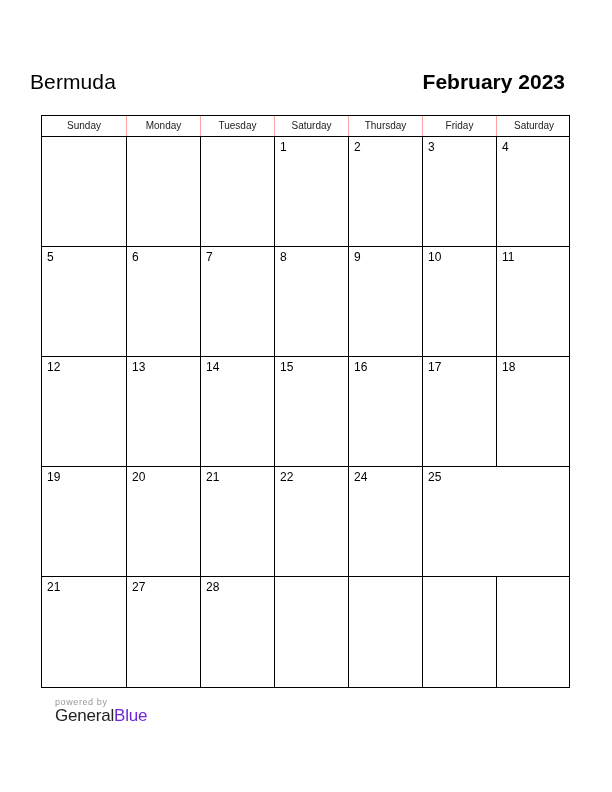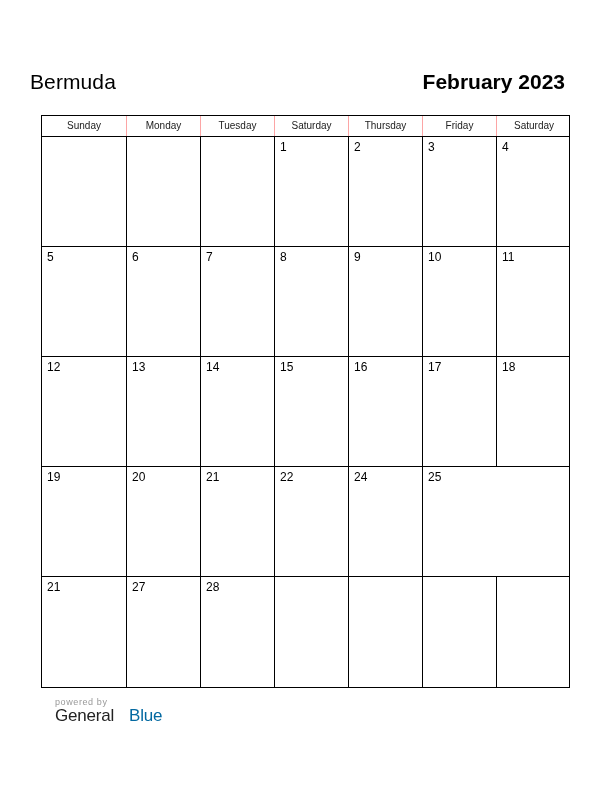--- a/index.html
+++ b/index.html
@@ -15,21 +15,21 @@
   .hdr div:last-child { border-right: none; }
   .week { display: grid; grid-template-columns: 85px 74px 74px 74px 74px 74px 74px; height: 110px;
           border-bottom: 1px solid #000; box-sizing: border-box; }
   .week:last-child { border-bottom: none; height: 110px; }
   .day { border-right: 1px solid #000; font-size: 12px; padding: 3px 0 0 5px; box-sizing: border-box; }
   .day:last-child { border-right: none; }
   .footer { position: absolute; left: 43px; top: 697px; margin-left: 12px; }
   .powered { font-size: 9px; color: #999; letter-spacing: 0.6px; }
   .brand { font-size: 17px; margin-top: -1px; letter-spacing: -0.2px; }
   .brand .g { color: #222; }
-  .brand .b { color: #0369a1; padding-left: 15px; }
+  .brand .b { color: #6d28d9; }
 </style>
 </head>
 <body>
 
 <div class="country">Bermuda</div>
 <div class="month">February 2023</div>
 
 <div class="grid">
   <div class="hdr">
     <div>Sunday</div>

